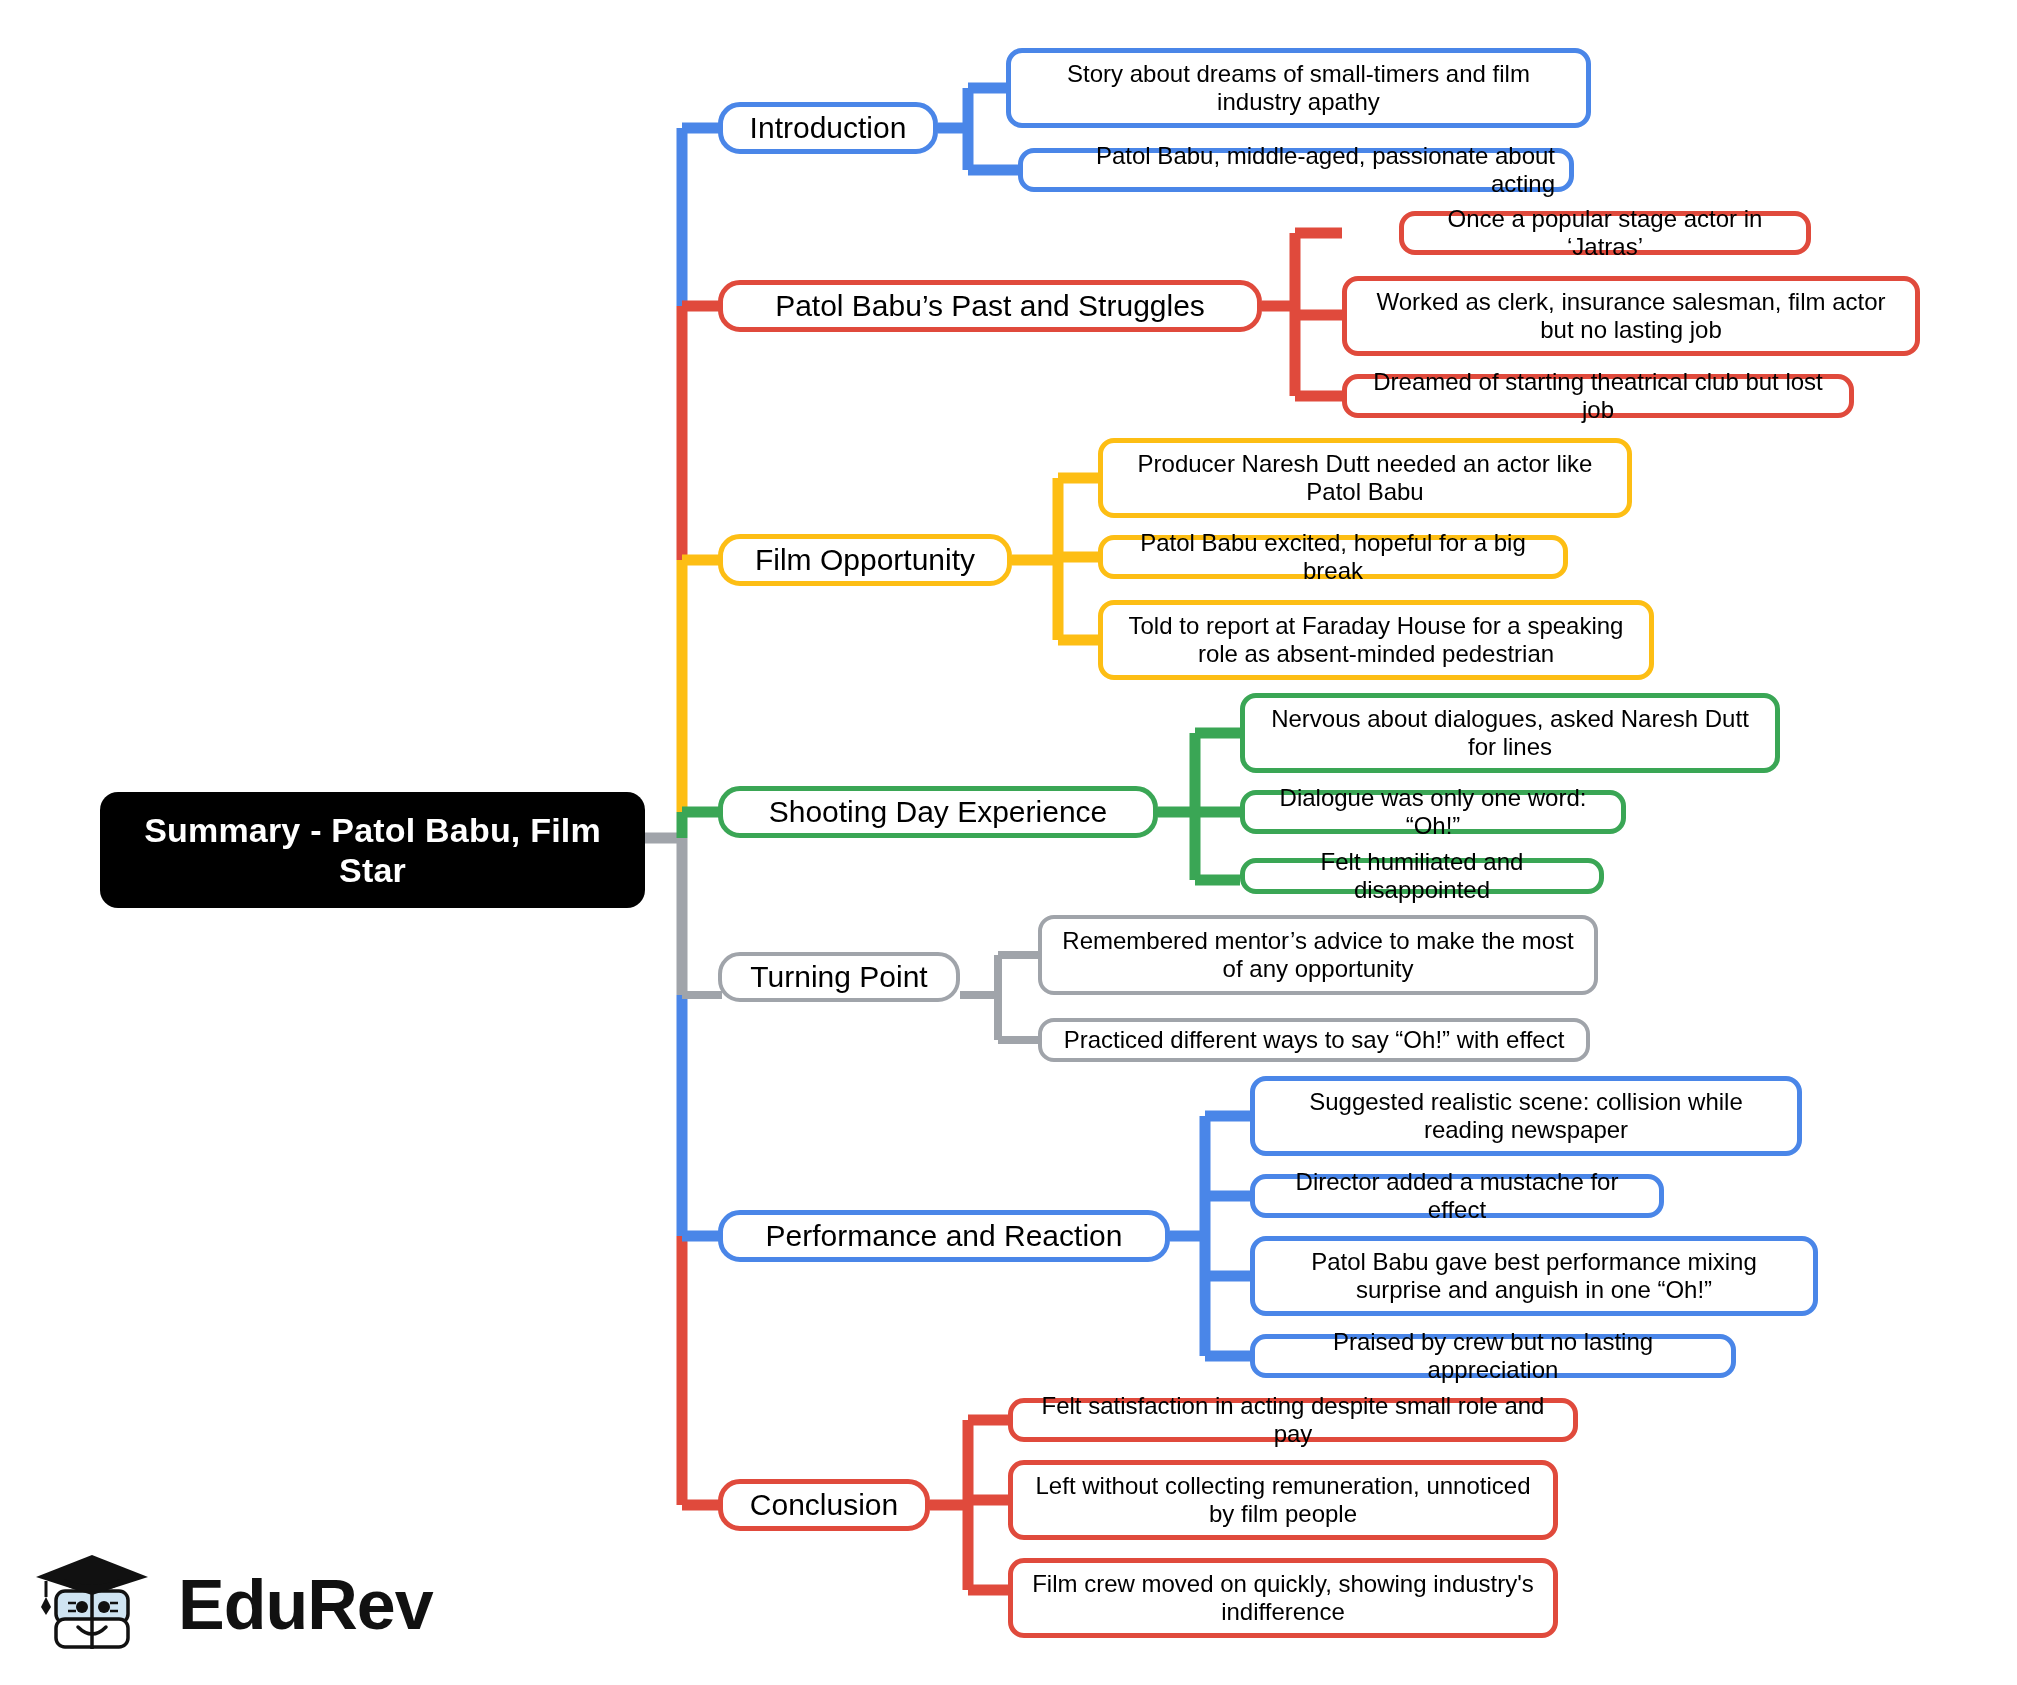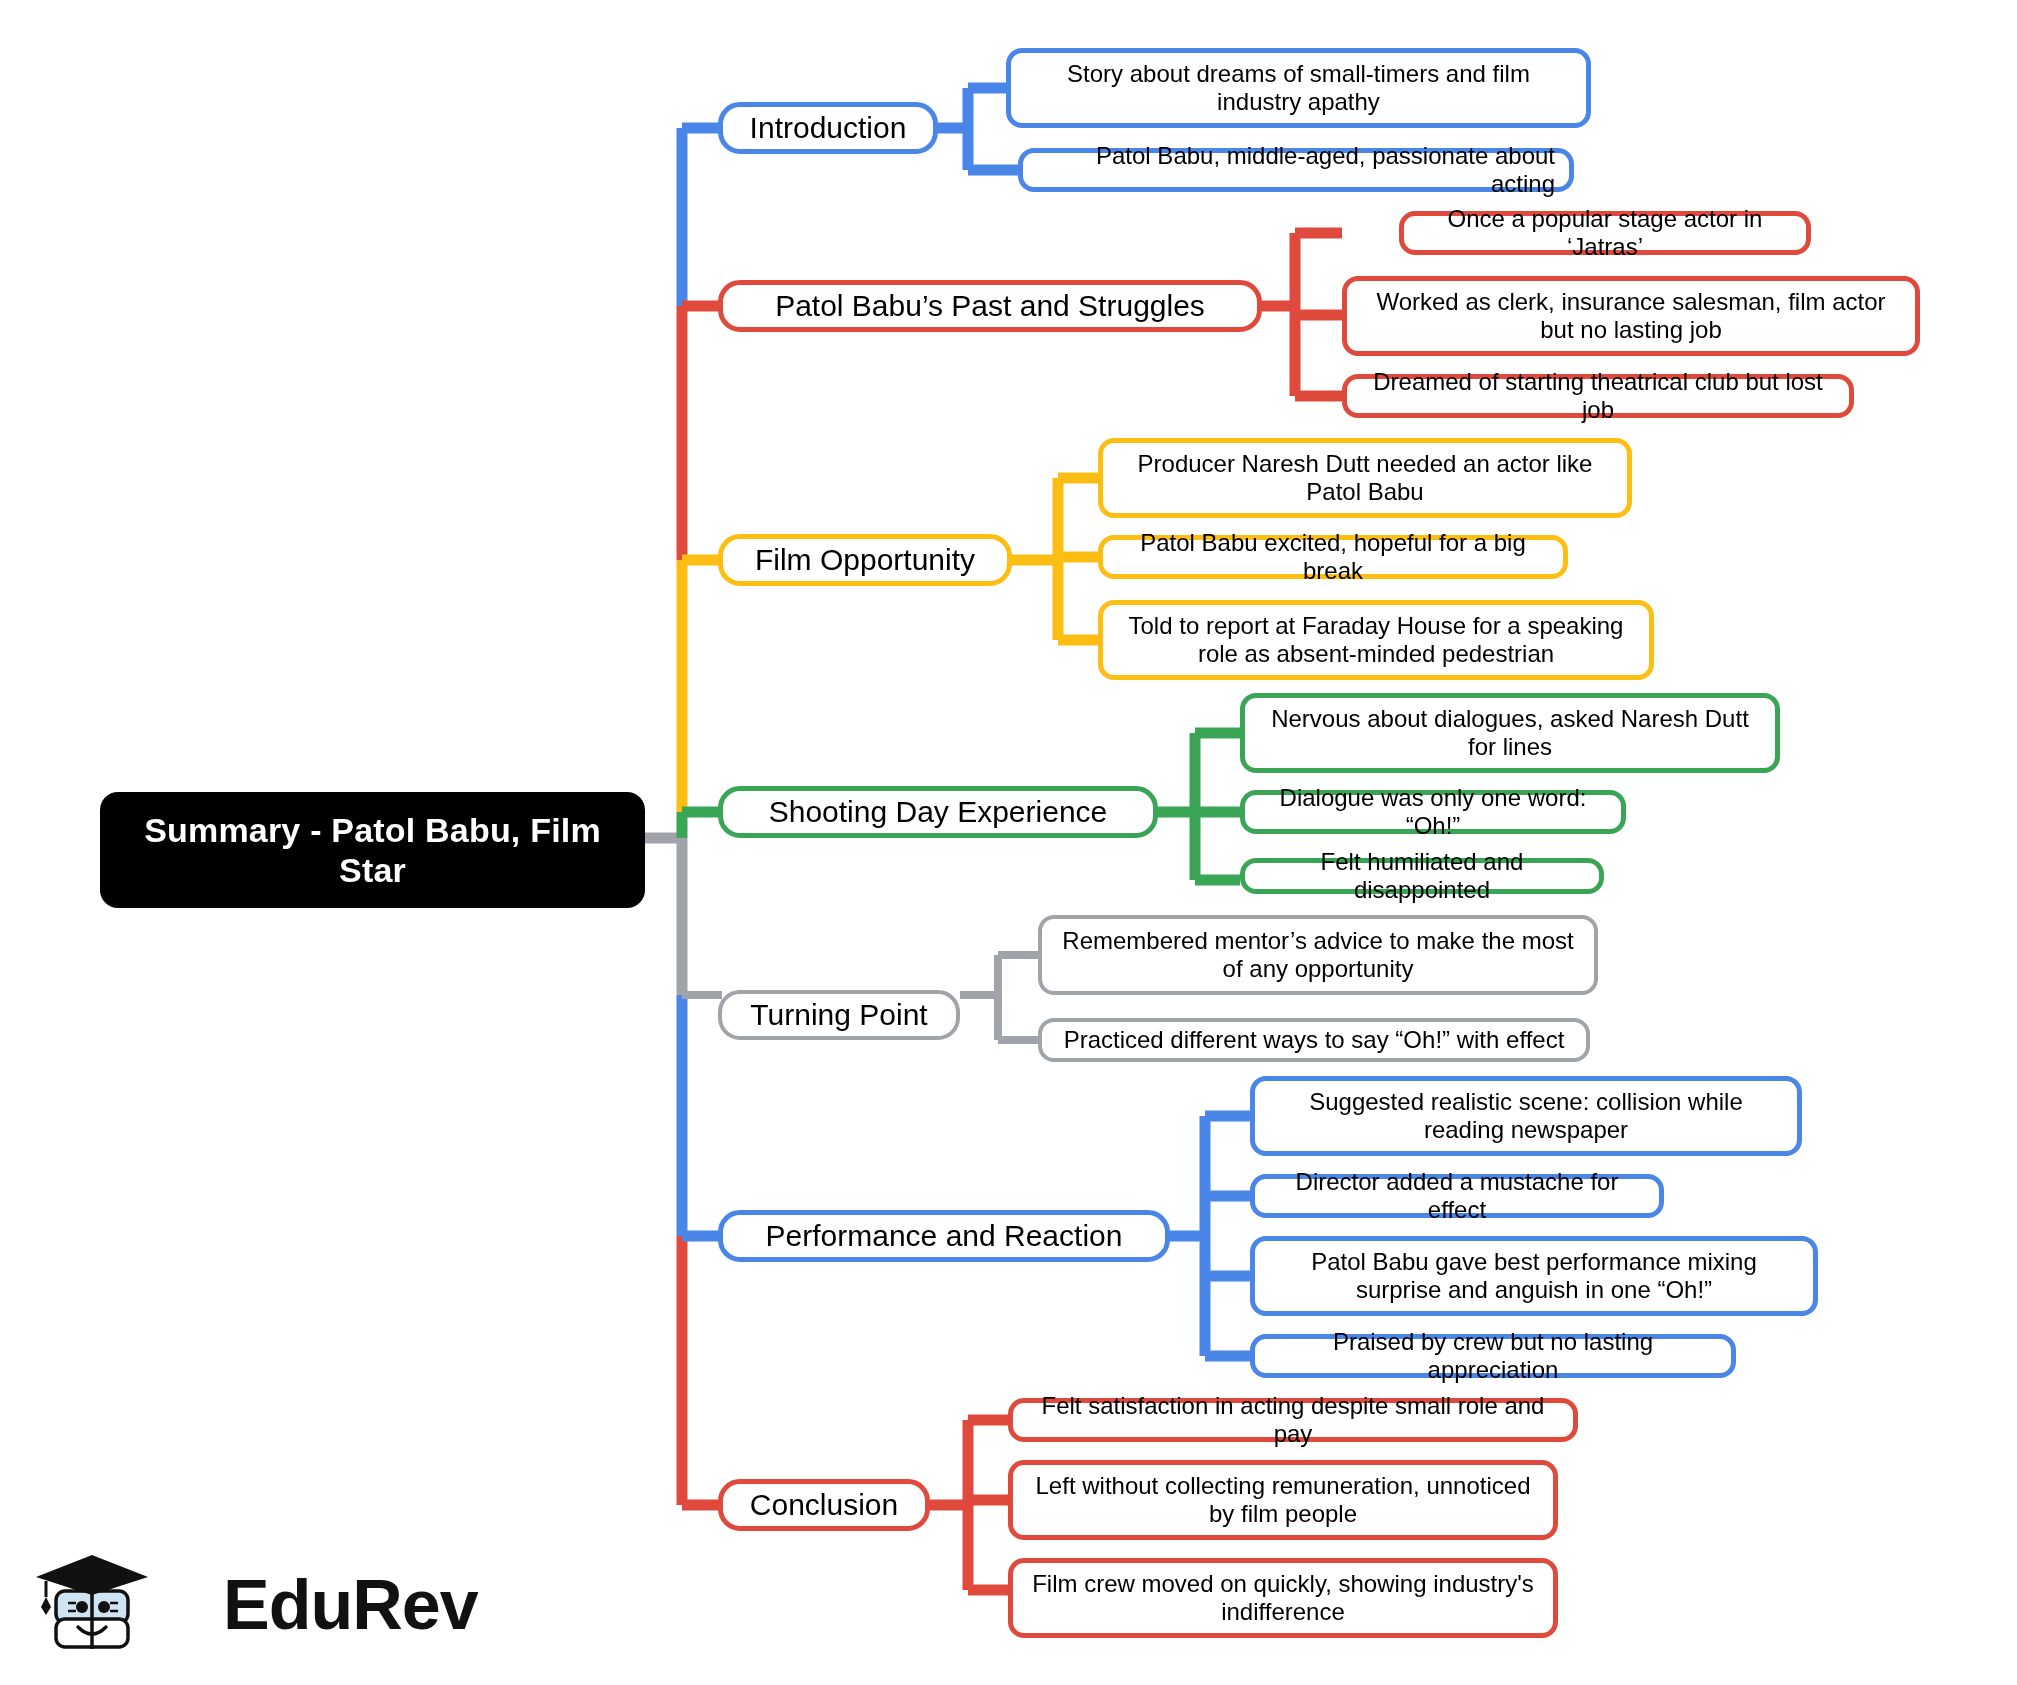--- a/index.html
+++ b/index.html
@@ -19,21 +19,21 @@
 
   .c-blue{border-color:#4a86e8;}
   .c-red{border-color:#e04a3c;}
   .c-yellow{border-color:#fdbe14;}
   .c-green{border-color:#3aa655;}
   .c-gray{border-color:#a0a4aa;}
 
   
   #logo{position:absolute;left:30px;top:1545px;width:380px;height:120px;}
   .logo-text{position:absolute;left:148px;top:20px;font-size:70px;font-weight:bold;
-             color:#111111;letter-spacing:-1px;font-family:"Liberation Sans",sans-serif;margin-left:45px;}
+             color:#111111;letter-spacing:-1px;font-family:"Liberation Sans",sans-serif;}
 </style>
 </head>
 <body>
 
 <div id="stage">
 
   <svg id="wires" viewBox="0 0 2017 1685" xmlns="http://www.w3.org/2000/svg">
 
     <path d="M645 838 H682" stroke="#a0a4aa" stroke-width="11" fill="none"></path>
 
@@ -109,21 +109,21 @@
   <div class="node branch c-yellow" style="left:718px;top:534px;width:294px;height:52px;">Film Opportunity</div>
   <div class="node leaf c-yellow" style="left:1098px;top:438px;width:534px;height:80px;">Producer Naresh Dutt needed an actor like Patol Babu</div>
   <div class="node leaf c-yellow" style="left:1098px;top:535px;width:470px;height:44px;">Patol Babu excited, hopeful for a big break</div>
   <div class="node leaf c-yellow" style="left:1098px;top:600px;width:556px;height:80px;">Told to report at Faraday House for a speaking role as absent-minded pedestrian</div>
 
   <div class="node branch c-green" style="left:718px;top:786px;width:440px;height:52px;">Shooting Day Experience</div>
   <div class="node leaf c-green" style="left:1240px;top:693px;width:540px;height:80px;">Nervous about dialogues, asked Naresh Dutt for lines</div>
   <div class="node leaf c-green" style="left:1240px;top:790px;width:386px;height:44px;">Dialogue was only one word: “Oh!”</div>
   <div class="node leaf c-green" style="left:1240px;top:858px;width:364px;height:36px;">Felt humiliated and disappointed</div>
 
-  <div class="node branch c-gray" style="left:718px;top:990px;width:242px;height:50px;border-width:4px;">Turning Point</div>
+  <div class="node branch c-gray" style="left:718px;top:952px;width:242px;height:50px;border-width:4px;">Turning Point</div>
   <div class="node leaf c-gray" style="left:1038px;top:915px;width:560px;height:80px;border-width:4px;">Remembered mentor’s advice to make the most of any opportunity</div>
   <div class="node leaf c-gray" style="left:1038px;top:1018px;width:552px;height:44px;border-width:4px;">Practiced different ways to say “Oh!” with effect</div>
 
   <div class="node branch c-blue" style="left:718px;top:1210px;width:452px;height:52px;">Performance and Reaction</div>
   <div class="node leaf c-blue" style="left:1250px;top:1174px;width:414px;height:44px;">Director added a mustache for effect</div>
   <div class="node leaf c-blue" style="left:1250px;top:1076px;width:552px;height:80px;">Suggested realistic scene: collision while reading newspaper</div>
   <div class="node leaf c-blue" style="left:1250px;top:1236px;width:568px;height:80px;">Patol Babu gave best performance mixing surprise and anguish in one “Oh!”</div>
   <div class="node leaf c-blue" style="left:1250px;top:1334px;width:486px;height:44px;">Praised by crew but no lasting appreciation</div>
 
   <div class="node branch c-red" style="left:718px;top:1479px;width:212px;height:52px;">Conclusion</div>

